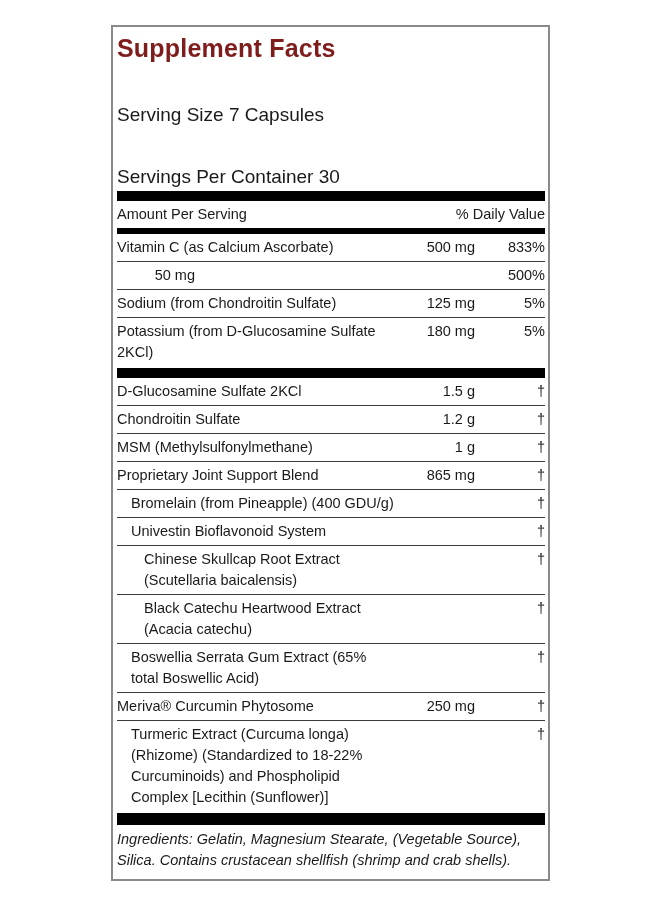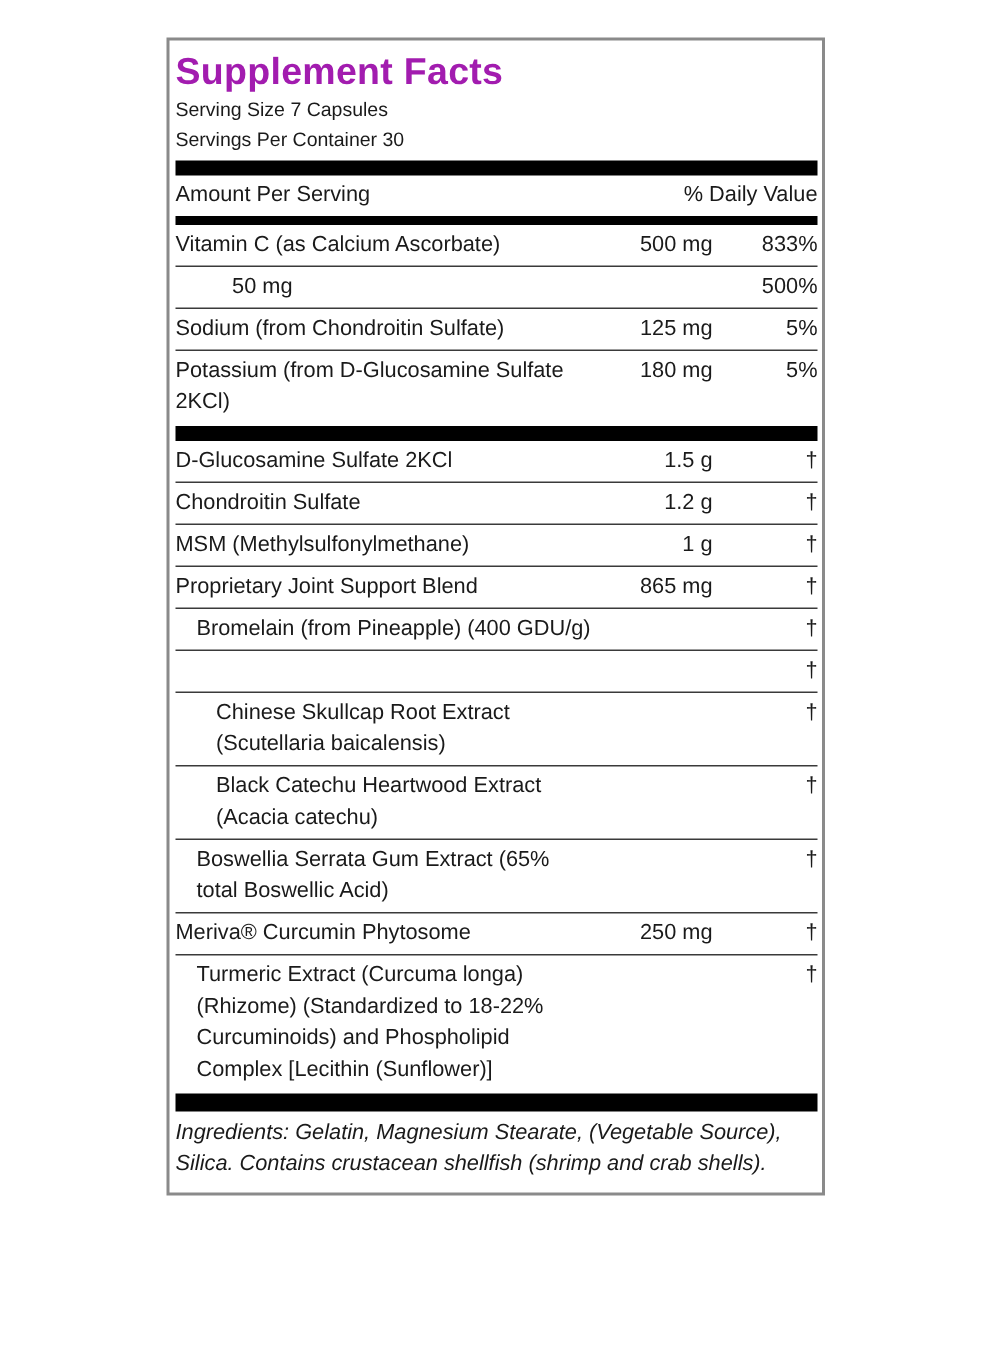--- a/index.html
+++ b/index.html
@@ -21,27 +21,28 @@
       width: 428px;
       border: 2px solid #8a8a8a;
       padding: 6px 3px 8px 4px;
       box-sizing: content-box;
       background: #fff;
     }
     .title {
       font-weight: bold;
       font-size: 25px;
       line-height: 30px;
-      color: #a21caf;
+      color: #7f1d1d;
       margin: 0;
       letter-spacing: 0.2px;
     }
     .serving-line {
-      font-size: 13px;
+      font-size: 19px;
       line-height: 20px;
+      margin-top: 42px;
     }
     .bar-thick {
       height: 10px;
       background: #000;
       margin-top: 4px;
     }
     .bar-med {
       height: 6px;
       background: #000;
     }
@@ -142,20 +143,21 @@
       <span class="name">Proprietary Joint Support Blend</span>
       <span class="amt">865 mg</span>
       <span class="dv">†</span>
     </div>
     <div class="row indent1">
       <span class="name">Bromelain (from Pineapple) (400 GDU/g)</span>
       <span class="amt"></span>
       <span class="dv">†</span>
     </div>
     <div class="row indent1">
+      <span class="name">Univestin Bioflavonoid System</span>
       <span class="amt"></span>
       <span class="dv">†</span>
     </div>
     <div class="row indent2">
       <span class="name">Chinese Skullcap Root Extract (Scutellaria baicalensis)</span>
       <span class="amt"></span>
       <span class="dv">†</span>
     </div>
     <div class="row indent2">
       <span class="name">Black Catechu Heartwood Extract (Acacia catechu)</span>

